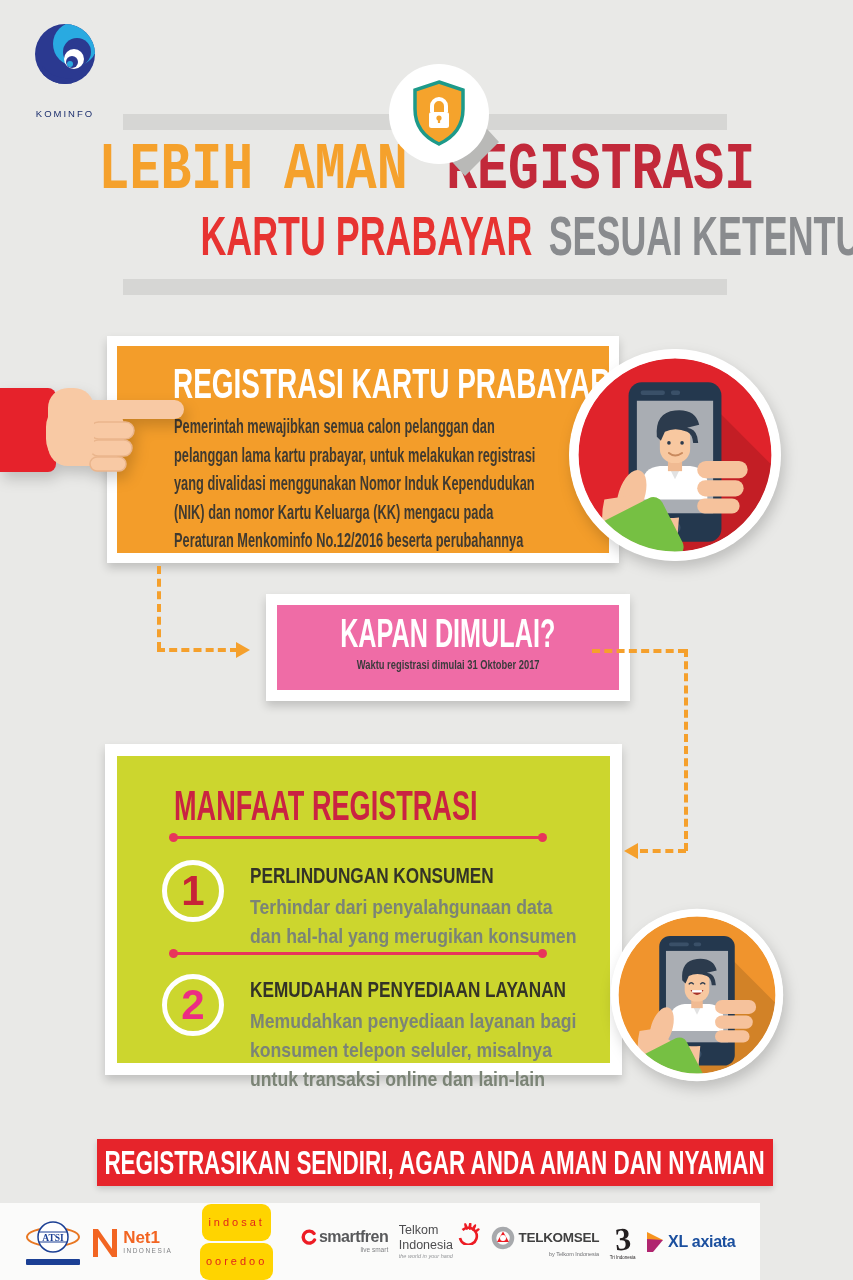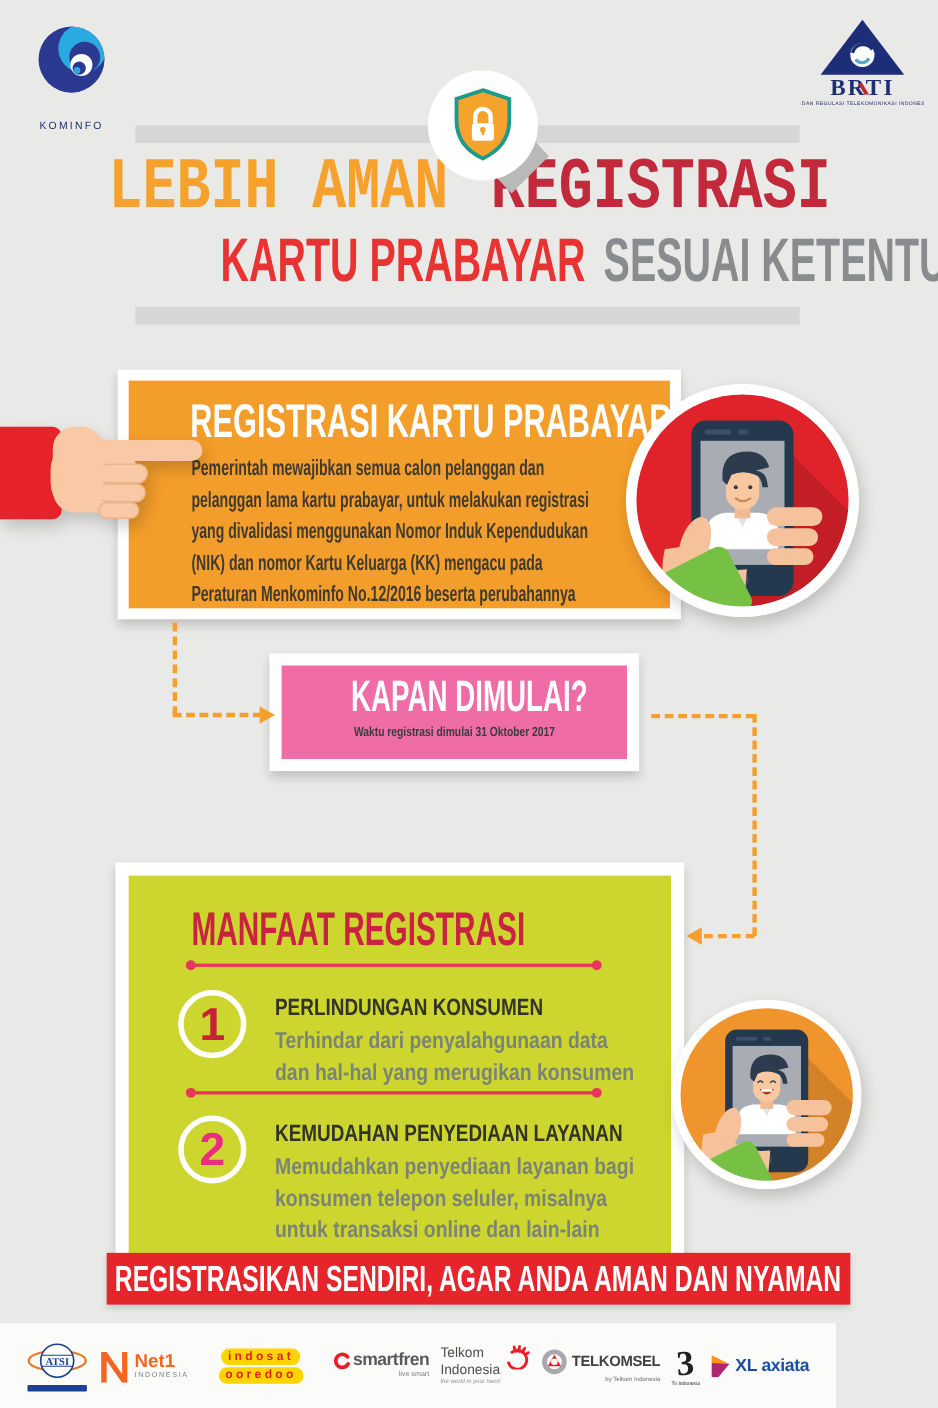--- a/index.html
+++ b/index.html
@@ -21,25 +21,25 @@
   .t2{top:208px;left:0;right:0;text-align:center;font-weight:700;font-size:56px;line-height:1;}
   .c-orange{color:#f5a12c}.c-crimson{color:#c2293a}.c-red{color:#e73331}.c-gray{color:#898b8e}
   
   .card{position:absolute;background:#fff;box-shadow:0 5px 9px rgba(0,0,0,.18);}
   .card-inner{position:absolute;}
   .orange-card{left:107px;top:336px;width:512px;height:227px;}
   .orange-card .card-inner{inset:10px;background:#f39d2a;}
   .oc-head{position:absolute;left:56px;top:16px;color:#fff;font-weight:700;font-size:43px;line-height:1;}
   .oc-body{position:absolute;left:57px;top:66px;width:575px;font-weight:700;font-size:20px;
            line-height:28.5px;color:#403a30;transform:scaleX(.64);transform-origin:left top;}
-  .pink-card{left:245px;top:594px;width:336px;height:107px;}
+  .pink-card{left:266px;top:594px;width:364px;height:107px;}
   .pink-card .card-inner{inset:11px;background:#ef6ca6;text-align:center;}
   .pc-head{margin-top:8px;color:#fff;font-weight:700;font-size:40px;line-height:1;}
   .pc-body{margin-top:6px;color:#3b3b3d;font-weight:700;font-size:12px;line-height:1;}
-  .green-card{left:105px;top:784px;width:517px;height:381px;}
+  .green-card{left:105px;top:744px;width:517px;height:331px;}
   .green-card .card-inner{inset:12px;background:#ccd62e;}
   .gc-head{position:absolute;left:57px;top:28px;color:#ca2342;font-weight:700;font-size:43px;line-height:1;}
   .divider{position:absolute;left:56px;width:370px;height:3px;background:#e8355b;}
   .divider::before,.divider::after{content:"";position:absolute;top:-3px;width:9px;height:9px;
       border-radius:50%;background:#e8355b;}
   .divider::before{left:-4px}.divider::after{right:-4px}
   .d1{top:80px}.d2{top:196px}
   .num-circle{position:absolute;left:45px;width:52px;height:52px;border:5px solid #fff;border-radius:50%;
       text-align:center;font-weight:700;font-size:42px;line-height:52px;}
   .n1{top:104px;color:#c72337;}
@@ -64,22 +64,22 @@
   
   .lift{z-index:4;filter:drop-shadow(3px 7px 7px rgba(0,0,0,.18));}
   
   .footer{left:0;top:1203px;width:760px;height:77px;background:#fbfbfa;display:flex;
           align-items:center;justify-content:space-evenly;padding:0 14px;box-sizing:border-box;z-index:5;}
   .logo{display:flex;flex-direction:column;align-items:center;line-height:1;}
   .atsi-bar{width:54px;height:6px;background:#1b3f94;border-radius:1px;margin-top:1px;}
   .net1-wrap{display:flex;align-items:center;gap:6px;}
   .net1-name{color:#f26522;font-weight:700;font-size:17px;}
   .net1-sub{color:#808285;font-size:6.5px;letter-spacing:1.5px;margin-top:2px;}
-  .ind-pill{background:#ffd400;color:#e1251b;font-weight:700;font-size:11px;letter-spacing:3px;
-            border-radius:9px;padding:2px 6px;margin:1px 17px;}
+  .ind-pill{background:#ffd400;color:#e1251b;font-weight:400;font-size:11px;letter-spacing:3px;
+            border-radius:9px;padding:13px 6px;margin:1px 17px;}
   .sf-row{display:flex;align-items:center;gap:2px;justify-content:flex-end;}
   .sf-name{color:#58595b;font-weight:700;font-size:16px;letter-spacing:-.5px;}
   .sf-sub{color:#808285;font-size:6.5px;margin-top:2px;align-self:flex-end;}
   .tk-row{display:flex;align-items:flex-start;gap:3px;}
   .tk-name{color:#4d4d4f;font-size:12.5px;line-height:1.15;}
   .tk-sub{color:#939598;font-size:5.5px;font-style:italic;margin-top:2px;align-self:flex-start;}
   .tsel-row{display:flex;align-items:center;gap:4px;}
   .tsel-name{color:#404040;font-weight:700;font-size:13.5px;letter-spacing:-.3px;}
   .tsel-sub{color:#6d6e71;font-size:5.5px;margin-top:2px;align-self:flex-end;}
   .tri-name{font-family:"Liberation Serif",serif;font-weight:700;font-size:32px;color:#231f20;
@@ -106,33 +106,20 @@
         <circle cx="44" cy="30" r="14" fill="#2b3990"></circle>
         <circle cx="41" cy="37" r="10" fill="#ffffff"></circle>
         <circle cx="39" cy="40" r="6" fill="#2b3990"></circle>
         <circle cx="37" cy="42" r="3" fill="#29aae1"></circle>
         <path d="M10 44 Q20 58 40 56 L40 64 L8 64 Z" fill="#2b3990"></path>
       </g>
     </svg>
     <div class="kominfo-label">KOMINFO</div>
   </div>
 
-  <div class="abs brti">
-    <svg width="112" height="82" viewBox="0 0 112 82">
-      <polygon points="56,2 94,52 18,52" fill="#1e2d78"></polygon>
-      <g>
-        <circle cx="56" cy="34" r="11" fill="#ffffff"></circle>
-        <path d="M47 32 a10 10 0 0 1 18 -3" fill="none" stroke="#1e2d78" stroke-width="3"></path>
-        <path d="M50 38 a7 7 0 0 0 12 -1" fill="none" stroke="#5aa7d6" stroke-width="3"></path>
-      </g>
-      <text x="56" y="70" text-anchor="middle" font-family="Liberation Serif, serif" font-weight="bold" font-size="21" letter-spacing="2" fill="#1e2d78">BRTI</text>
-      <polygon points="56,60 62,70 58,70 52,60" fill="#c1272d"></polygon>
-      <text x="56" y="79" text-anchor="middle" font-size="4.6" letter-spacing=".4" fill="#1e2d78">BADAN REGULASI TELEKOMUNIKASI INDONESIA</text>
-    </svg>
-  </div>
 
   <div class="abs bar bar-top"></div>
   <div class="abs bar bar-bot"></div>
   <div class="abs shield">
     <svg width="118" height="120" viewBox="0 0 118 120">
       <polygon points="58,92 92,58 114,82 80,116" fill="#b9b9b7"></polygon>
       <circle cx="54" cy="54" r="50" fill="#ffffff"></circle>
       <path d="M54 22 l24 8 v19 c0 19 -11 29 -24 35 c-13 -6 -24 -16 -24 -35 v-19 z" fill="#f5a32c" stroke="#1d9a8a" stroke-width="3.5"></path>
       <rect x="44" y="52" width="20" height="16" rx="2.5" fill="#ffffff"></rect>
       <path d="M47 52 v-6 a7 7 0 0 1 14 0 v6" fill="none" stroke="#ffffff" stroke-width="4"></path>

